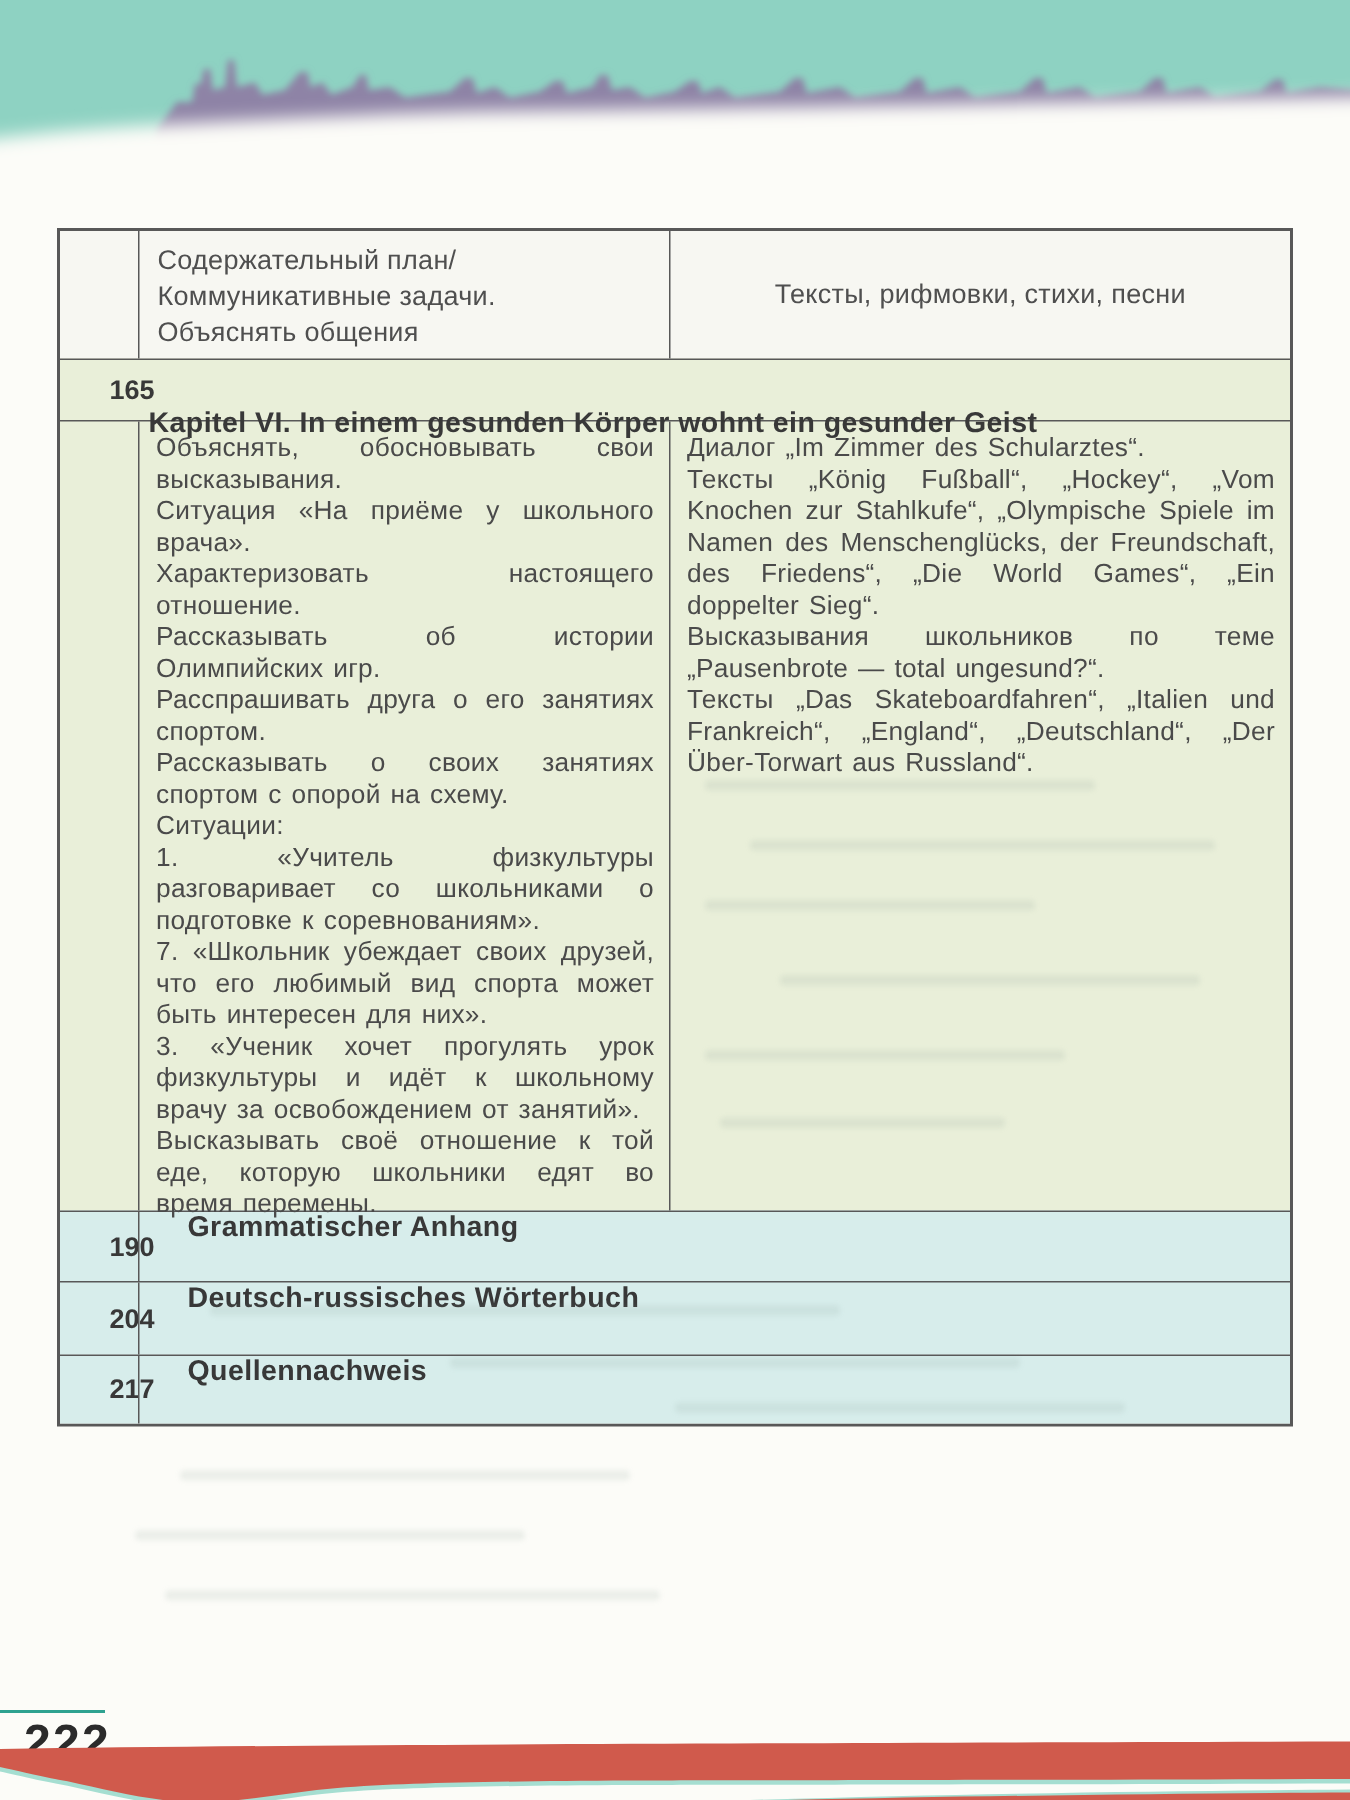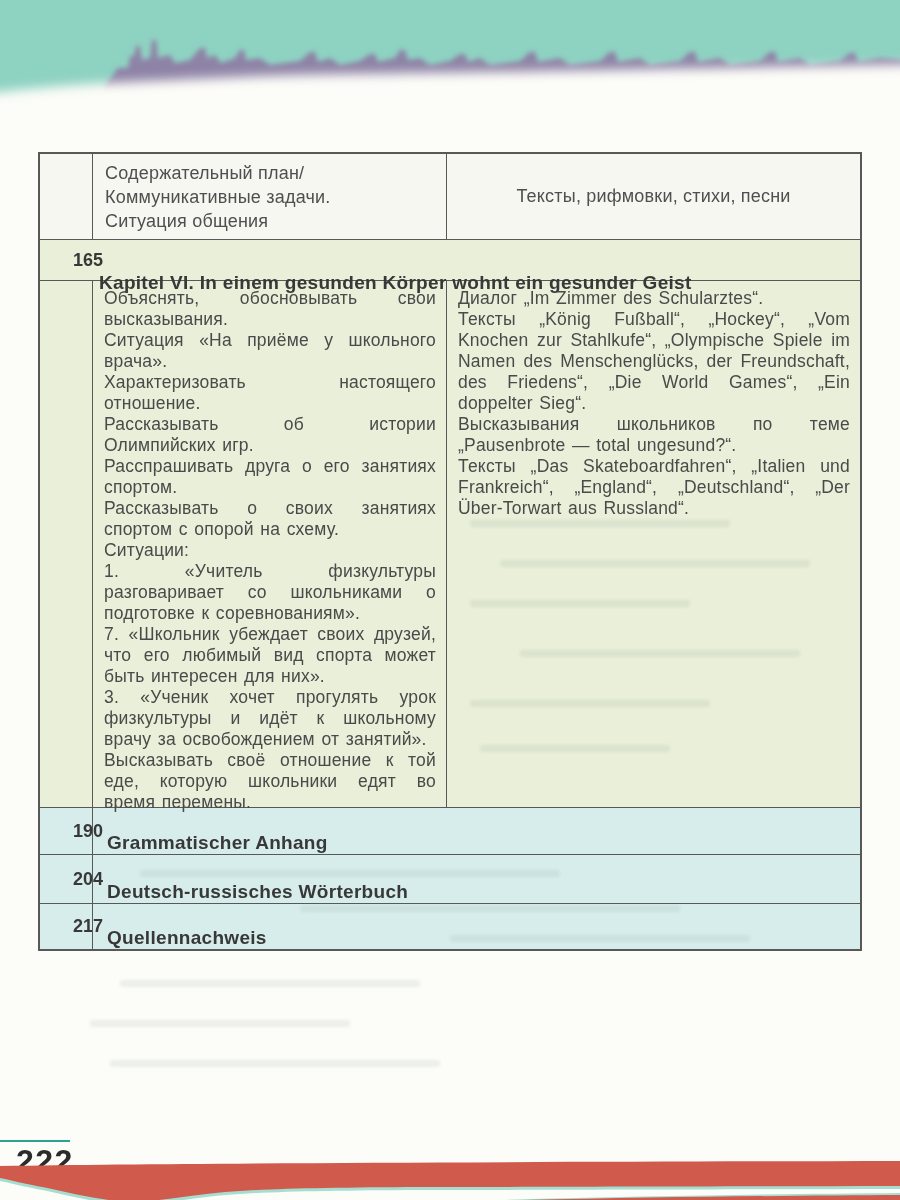--- a/index.html
+++ b/index.html
@@ -37,21 +37,21 @@
   .r-chapter .c-span{display:flex;align-items:center;padding-left:6px;
       font-weight:bold;font-size:19px;color:var(--text-bold,#383838);letter-spacing:.3px;margin-top:43px;}
 
   .r-content{height:526px;background:var(--green,#e9efd9);}
   .r-content .cell{padding:7px 10px 0 11px;}
   .r-content .c-num{padding:0;}
   .r-content p{margin:0;font-size:17.5px;line-height:21px;text-align:justify;
       letter-spacing:.2px;word-spacing:1.5px;color:var(--text,#4a4a4a);}
 
   .r-app{height:46px;background:var(--cyan,#d7edeb);}
-  .r-app .c-span{display:flex;align-items:flex-end;padding-left:14px;
+  .r-app .c-span{display:flex;align-items:flex-start;padding-left:32px;
       font-weight:bold;font-size:19px;color:var(--text-bold,#383838);letter-spacing:.3px;}
 
   
   .pageno-rule{position:absolute;left:0;top:1140px;width:70px;height:2px;
       background:var(--teal-line,#2ea290);}
   .pageno{position:absolute;left:16px;top:1143px;font-weight:bold;font-size:32px;
       letter-spacing:1.5px;color:#2b2b2b;}
 
   
   .ghost{position:absolute;background:rgba(120,150,140,.12);filter:blur(1.6px);
@@ -86,21 +86,21 @@
   </svg>
 </div>
 
 <div class="toc-table">
 
   <div class="trow r-head">
     <div class="cell c-num"></div>
     <div class="cell c-plan">
       <span>Содержательный план/</span>
       <span>Коммуникативные задачи.</span>
-      <span>Ситуация общения</span>
+      <span>Объяснять общения</span>
     </div>
     <div class="cell c-texts">
       <span>Тексты, рифмовки, стихи, песни</span>
     </div>
   </div>
 
   <div class="trow r-chapter">
     <div class="cell c-num">165</div>
     <div class="cell c-span">
       <span>Kapitel VI. In einem gesunden Körper wohnt ein gesunder Geist</span>

